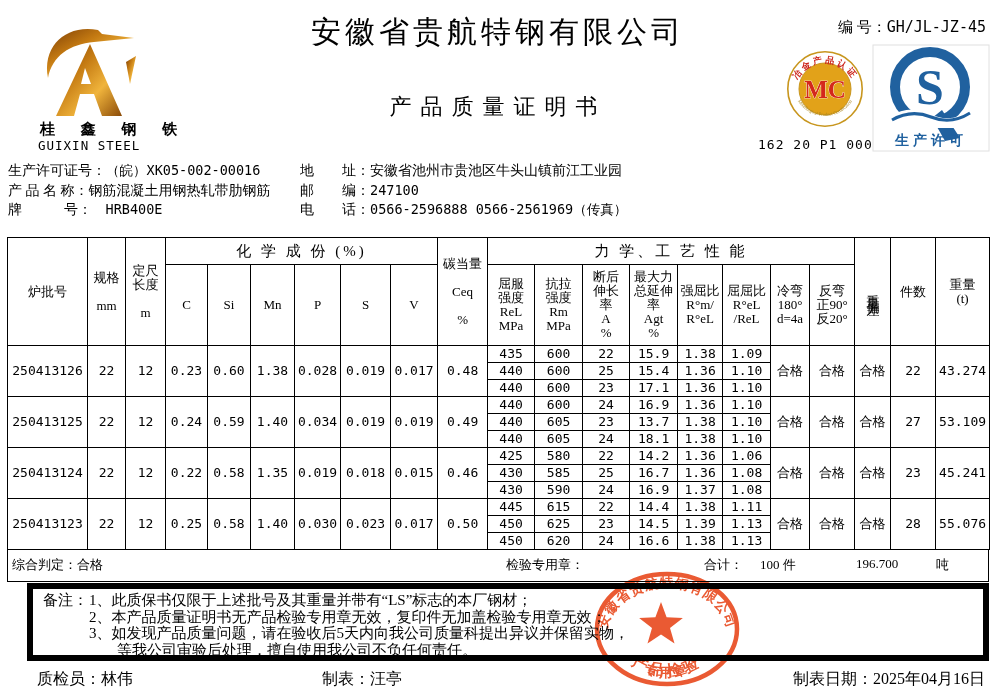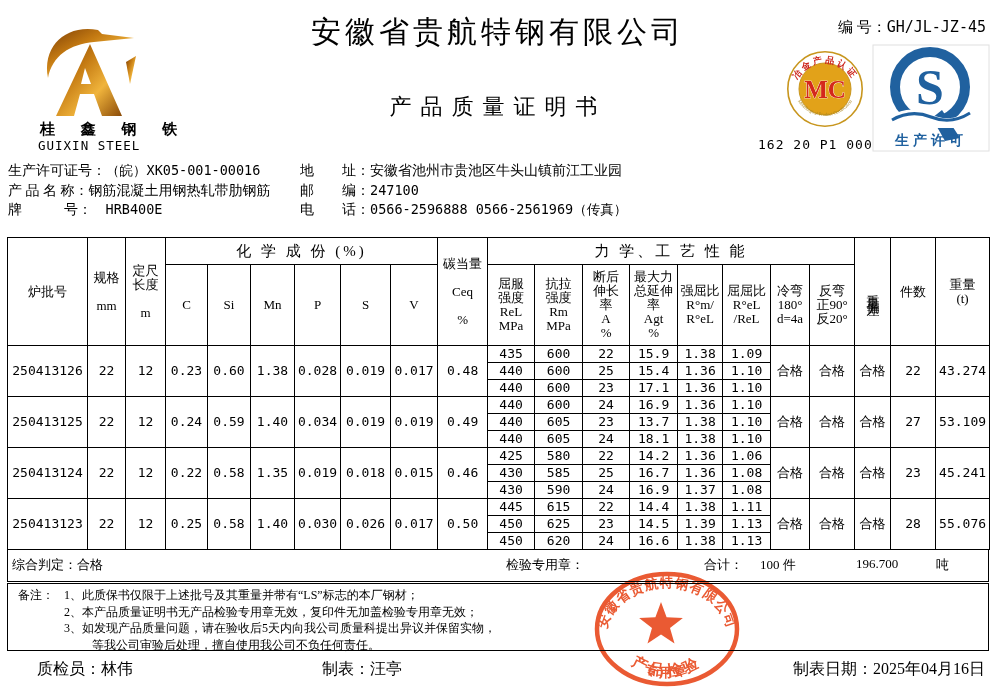--- a/index.html
+++ b/index.html
@@ -35,22 +35,22 @@
   .cert td{font-family:"DejaVu Sans Mono",monospace;font-size:13px;}
   .cert .grp{font-size:15px;letter-spacing:3px;height:26px;}
   .cert tr.hdr2 th{height:80px;}
   .cert tr.sub{height:17px;}
   .pre{white-space:pre-line;}
   .vert span{writing-mode:vertical-lr;text-orientation:upright;letter-spacing:3px;display:inline-block;}
   
   .band{position:relative;border:1px solid #000;border-top:none;height:31px;font-size:13px;}
   .sb{position:absolute;top:6px;white-space:nowrap;}
   
-  .notes{position:relative;border:1px solid #000000;margin-top:1px;height:66px;
-    font-size:12px;line-height:16.5px;}
+  .notes{position:relative;border:6px solid #000000;margin-top:1px;height:66px;
+    font-size:15px;line-height:16.5px;margin-left:20px;}
   .notes-label{position:absolute;left:10px;top:3px;}
   .notes-lines{margin:3px 4px 0 56px;}
   .notes-lines .cont{padding-left:28px;}
   
   .footer{position:relative;height:26px;margin-top:4px;font-size:16px;}
   .fs{position:absolute;top:4px;white-space:nowrap;}
   .f1{left:30px;} .f2{left:315px;} .f3{left:786px;}
   
   .stamp{position:absolute;left:590px;top:568px;z-index:5;opacity:.9;mix-blend-mode:multiply;}
   .mc-seal{position:absolute;left:786px;top:50px;}
@@ -106,21 +106,21 @@
     <rect x="1" y="1" width="116" height="106" fill="#fff" stroke="#e0e0e0" stroke-width="1"></rect>
     <circle cx="58" cy="43" r="35" fill="#fff" stroke="#20619f" stroke-width="10"></circle>
     <path d="M 70,66 L 88,94 L 73,97 L 60,74 Z" fill="#20619f"></path>
     <path d="M 18,72 Q 38,60 58,70 Q 78,80 100,66 L 100,84 L 18,84 Z" fill="#fff"></path>
     <path d="M 20,76 Q 39,65 59,73 Q 79,81 98,69" fill="none" stroke="#20619f" stroke-width="3"></path>
     <text x="58" y="60" text-anchor="middle" font-size="50" font-weight="bold" fill="#20619f">S</text>
     <text x="59" y="101" text-anchor="middle" font-size="14" font-weight="bold" fill="#20619f" letter-spacing="4">生产许可</text>
   </svg>
 
   <div class="info-col info-left">
-    <div><span>生产许可证号：</span><span class="iv">（皖）XK05-001-00016</span></div>
+    <div><span>生产许可证号：</span><span class="iv">（皖）XK05-002-00016</span></div>
     <div><span>产 品 名 称：</span><span>钢筋混凝土用钢热轧带肋钢筋</span></div>
     <div><span>牌　　　号：</span><span class="iv">　HRB400E</span></div>
   </div>
   <div class="info-col info-mid">
     <div><span>地　　址：</span><span>安徽省池州市贵池区牛头山镇前江工业园</span></div>
     <div><span>邮　　编：</span><span class="iv">247100</span></div>
     <div><span>电　　话：</span><span class="iv">0566-2596888  0566-2561969（传真）</span></div>
   </div>
 
   <div class="body-wrap">
@@ -330,21 +330,21 @@
       </tr>
 
       <tr class="sub">
         <td rowspan="3">250413123</td>
         <td rowspan="3">22</td>
         <td rowspan="3">12</td>
         <td rowspan="3">0.25</td>
         <td rowspan="3">0.58</td>
         <td rowspan="3">1.40</td>
         <td rowspan="3">0.030</td>
-        <td rowspan="3">0.026</td>
+        <td rowspan="3">0.023</td>
         <td rowspan="3">0.017</td>
         <td rowspan="3">0.50</td>
         <td>445</td>
         <td>615</td>
         <td>22</td>
         <td>14.4</td>
         <td>1.38</td>
         <td>1.11</td>
         <td rowspan="3">合格</td>
         <td rowspan="3">合格</td>

